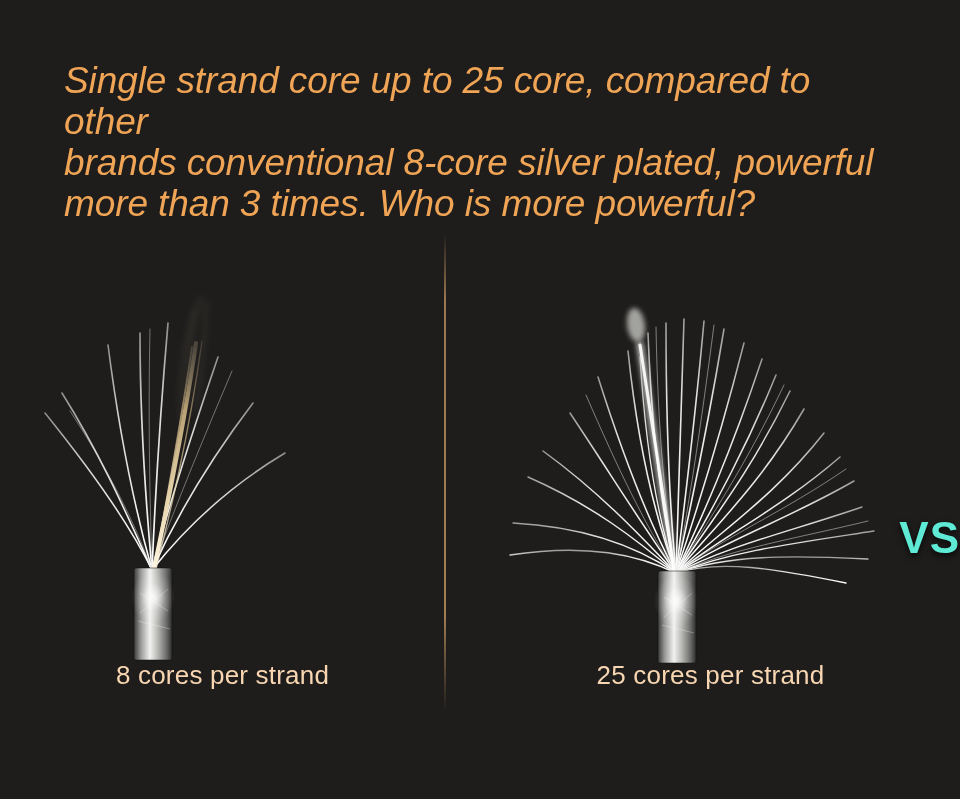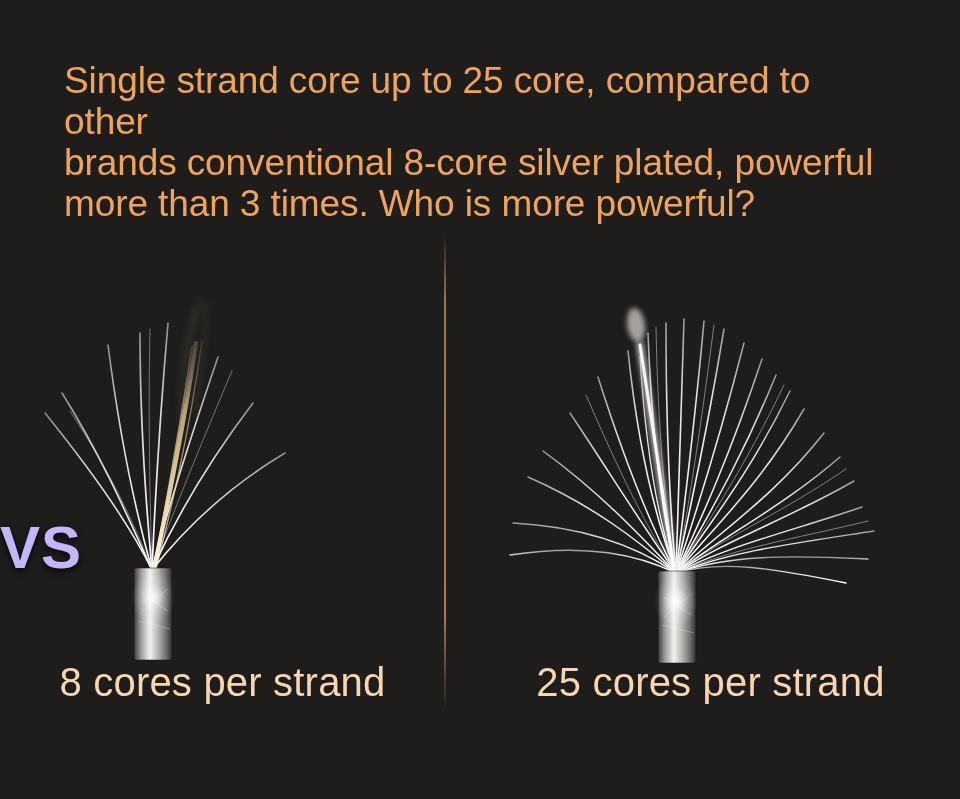--- a/index.html
+++ b/index.html
@@ -22,20 +22,21 @@
   .headline {
     position: absolute;
     left: 64px;
     top: 60px;
     width: 840px;
     font-size: 37px;
     line-height: 41px;
     letter-spacing: -0.1px;
     color: #f0a455;
     white-space: pre-line;
+    font-style: italic;
   }
   
   .stage {
     position: absolute;
     left: 0;
     top: 225px;
     width: 960px;
     height: 500px;
   }
   .divider {
@@ -48,25 +49,25 @@
         rgba(166,126,80,0) 0%,
         rgba(176,136,88,0.85) 14%,
         rgba(176,136,88,0.9) 80%,
         rgba(166,126,80,0) 100%);
   }
   .vs-badge {
     position: absolute;
     left: 0;
     top: 288px;
     width: 960px;
-    text-align: left;
-    font-size: 60px;
+    text-align: right;
+    font-size: 44px;
     font-weight: bold;
     letter-spacing: 1px;
-    color: #c4b5fd;
+    color: #5eead4;
     text-shadow: 0 3px 6px rgba(0,0,0,0.75);
   }
   
   .panel {
     position: absolute;
     top: 0;
     width: 445px;
     height: 500px;
   }
   .panel.left  { left: 0; }
@@ -78,21 +79,21 @@
     width: 100%;
     height: 440px;
     display: block;
   }
   .caption {
     position: absolute;
     left: 0;
     top: 435px;
     width: 100%;
     text-align: center;
-    font-size: 40px;
+    font-size: 26px;
     color: #f8d6b2;
     letter-spacing: 0.2px;
   }
   .panel.left  .caption { padding-left: 0px; }
   .panel.right .caption { padding-right: 6px; }
 </style>
 </head>
 <body>
 
 <div class="poster">

